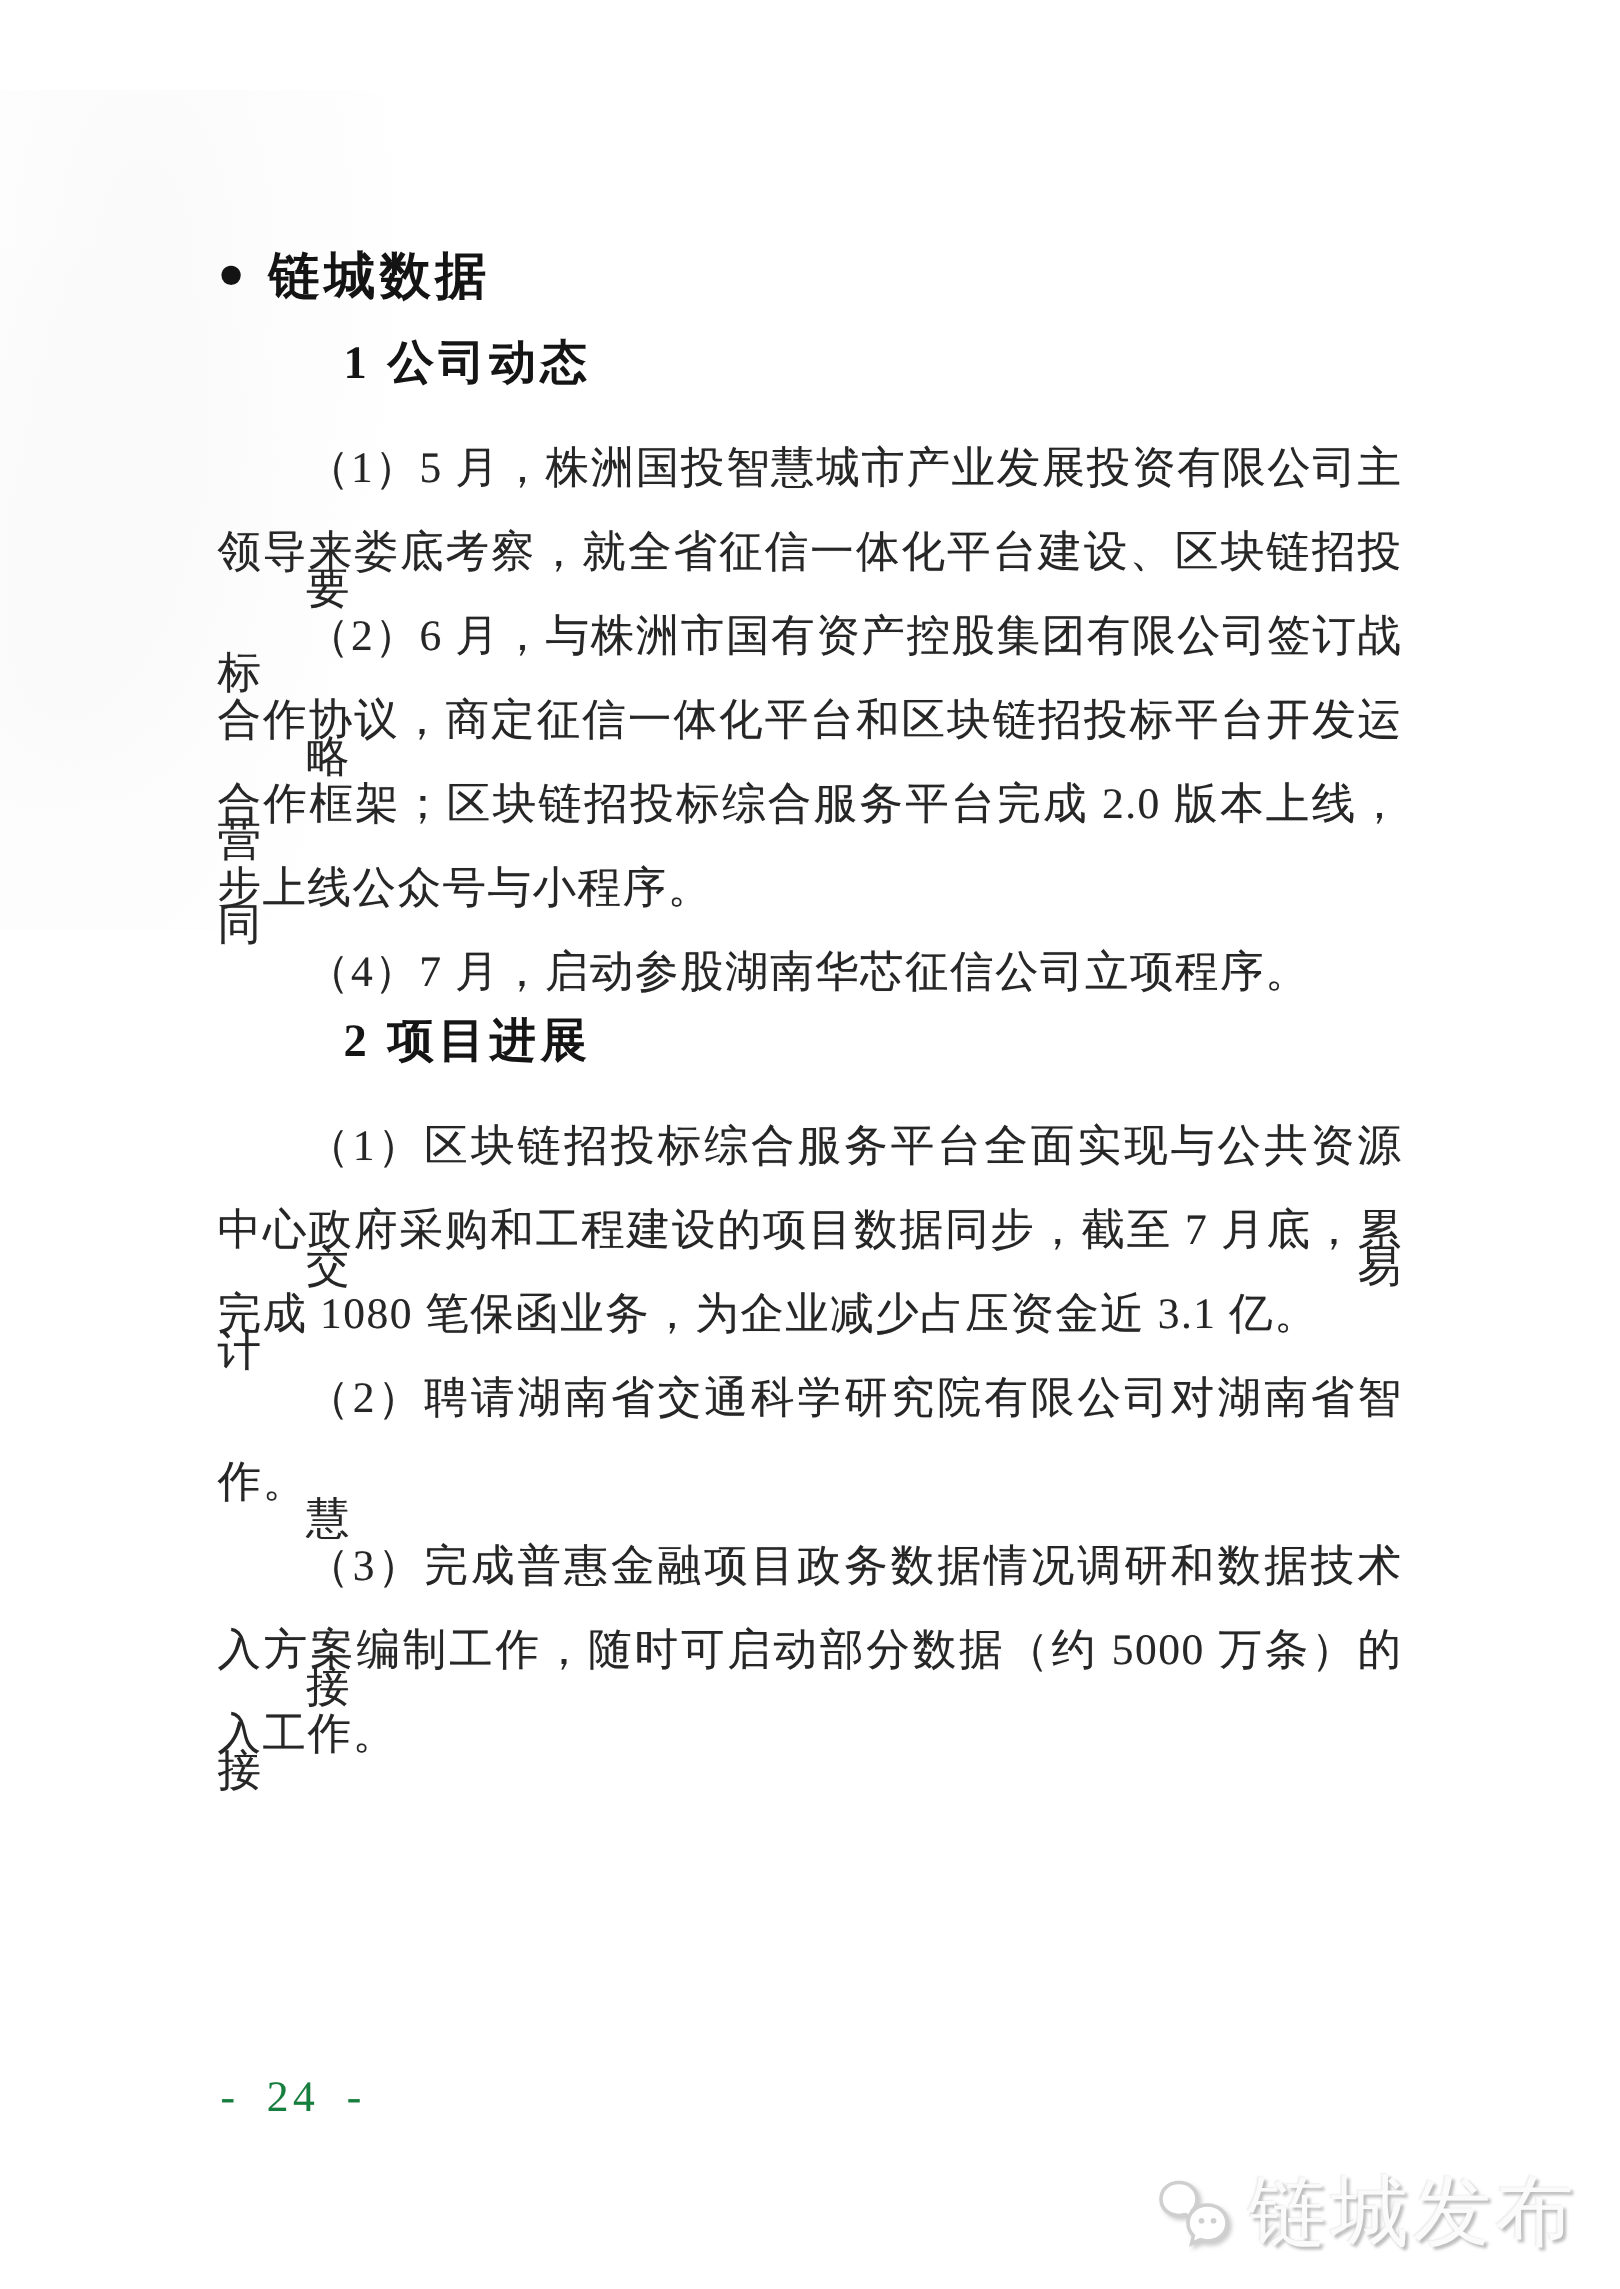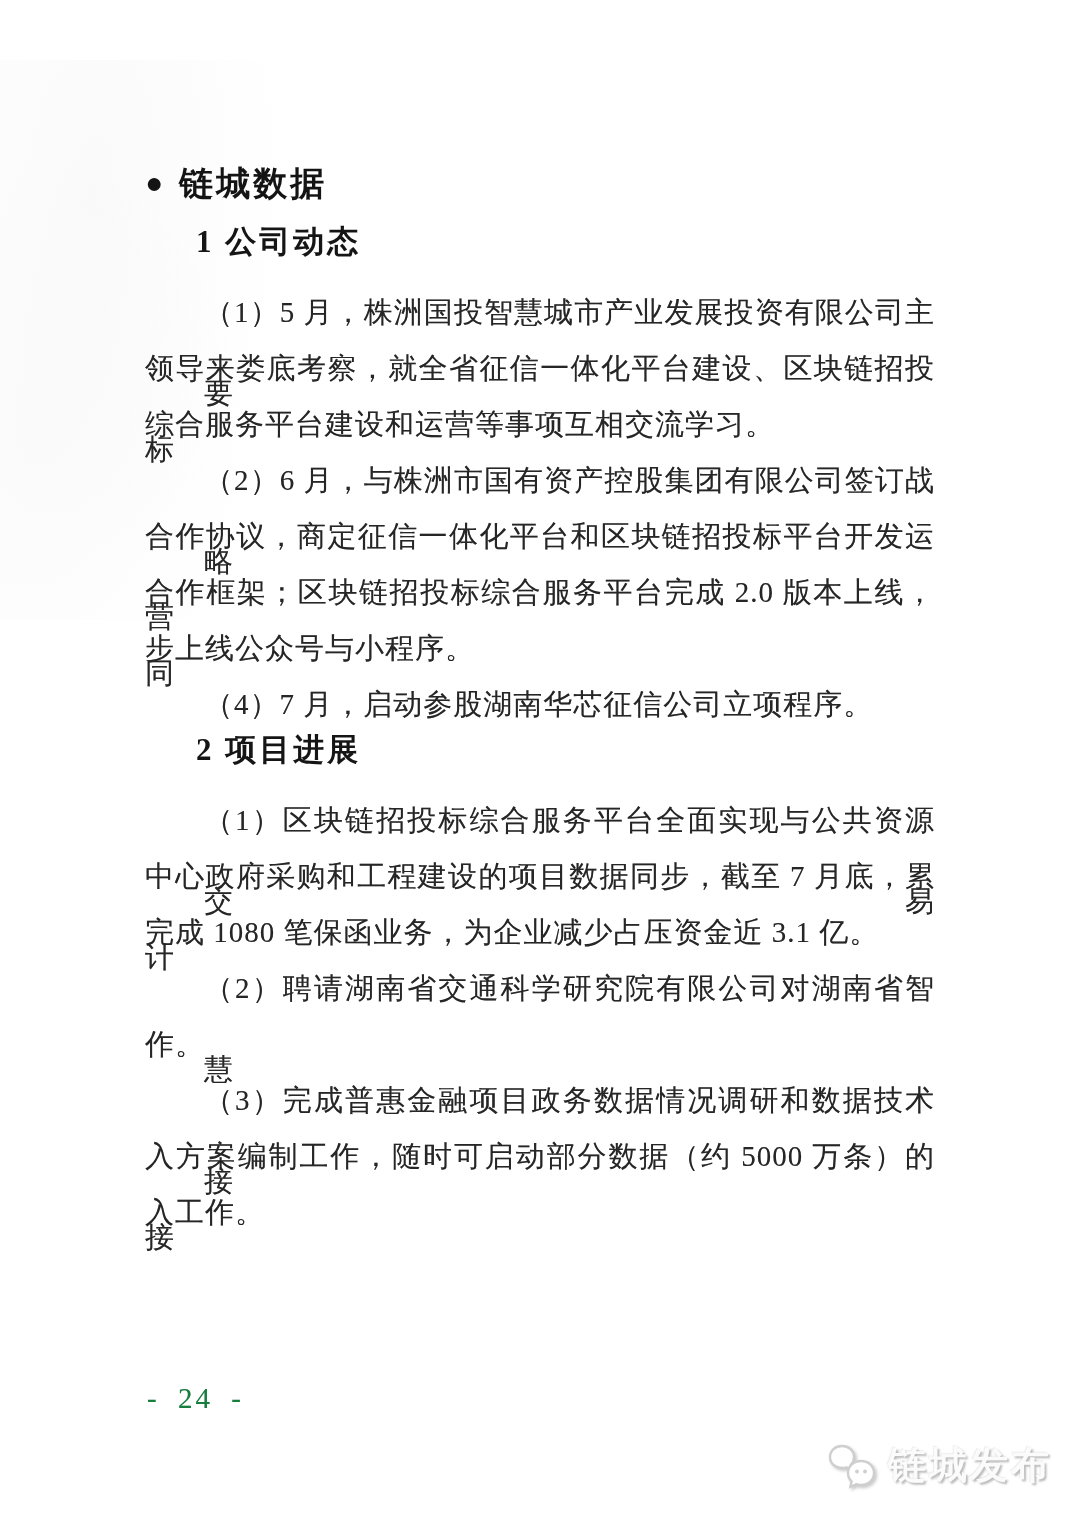--- a/index.html
+++ b/index.html
@@ -45,21 +45,21 @@
     letter-spacing: 3px;
   }
   .bullet-heading .dot {
     font-size: 30px;
     line-height: 1;
     margin-right: 16px;
     letter-spacing: 0;
     transform: translateY(-1px);
   }
   .sec-heading {
-    margin-left: 51px;
+    margin-left: 84px;
     height: 56px;
     line-height: 56px;
     font-weight: bold;
     font-size: 31px;
     color: #151515;
     letter-spacing: 3px;
     margin-top: 2px;
     margin-bottom: 2px;
   }
   .line {
@@ -99,22 +99,22 @@
     top: 1440px;
     display: flex;
     align-items: center;
     gap: 10px;
   }
   .watermark .wm-icon {
     filter: drop-shadow(2px 2px 1.5px rgba(140,140,140,0.45));
   }
   .watermark .wm-text {
     font-family: "Liberation Sans", "DejaVu Sans", sans-serif;
-    font-weight: bold;
-    font-size: 38px;
+    font-weight: normal;
+    font-size: 52px;
     letter-spacing: 3px;
     color: #fbfbfb;
     text-shadow:
       2px 2px 2px rgba(145,145,145,0.6),
       -1px -1px 1px rgba(210,210,210,0.4);
   }
 </style>
 </head>
 <body>
 
@@ -122,21 +122,20 @@
 
   <div class="doc-body">
     <div class="bullet-heading">
       <span class="dot">●</span>
       <span class="bh-title">链城数据</span>
     </div>
     <div>
         <div class="sec-heading">1 公司动态</div>
         <div class="line indent fill">（1）5 月，株洲国投智慧城市产业发展投资有限公司主要</div>
         <div class="line fill">领导来娄底考察，就全省征信一体化平台建设、区块链招投标</div>
-        <div class="line">综合服务平台建设和运营等事项互相交流学习。</div>
         <div class="line indent fill">（2）6 月，与株洲市国有资产控股集团有限公司签订战略</div>
         <div class="line fill">合作协议，商定征信一体化平台和区块链招投标平台开发运营</div>
         <div class="line fill">合作框架；区块链招投标综合服务平台完成 2.0 版本上线，同</div>
         <div class="line">步上线公众号与小程序。</div>
         <div class="line indent">（4）7 月，启动参股湖南华芯征信公司立项程序。</div>
         <div class="sec-heading">2 项目进展</div>
         <div class="line indent fill">（1）区块链招投标综合服务平台全面实现与公共资源交易</div>
         <div class="line fill">中心政府采购和工程建设的项目数据同步，截至 7 月底，累计</div>
         <div class="line">完成 1080 笔保函业务，为企业减少占压资金近 3.1 亿。</div>
         <div class="line indent fill">（2）聘请湖南省交通科学研究院有限公司对湖南省智慧</div>

